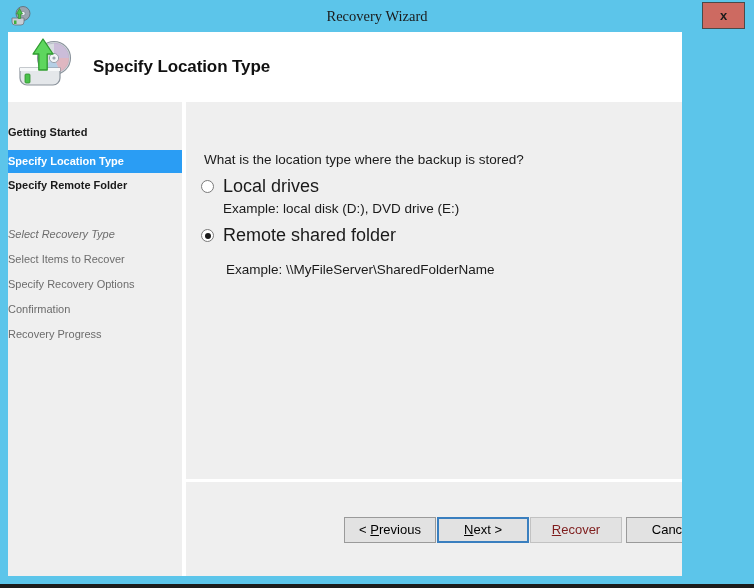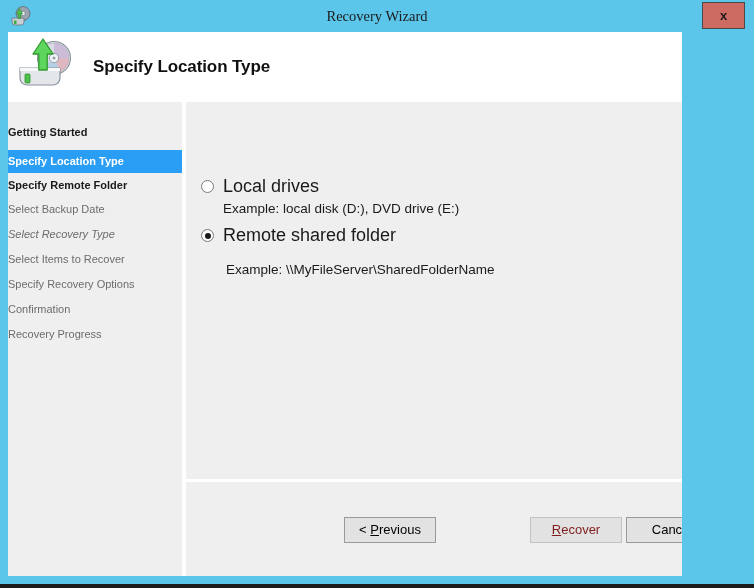--- a/index.html
+++ b/index.html
@@ -289,30 +289,30 @@
           <path d="M19 18 L29 3 L39 18 L33.2 18 L33.2 34 L24.8 34 L24.8 18 Z" fill="#5ed65e" stroke="#2f9b2f" stroke-width="1.3" stroke-linejoin="round"></path>
         </svg>
       </span>
       <div class="header-title">Specify Location Type</div>
     </div>
 
     <div class="sidebar">
       <div class="nav-item strong" style="top:19px;">Getting Started</div>
       <div class="nav-item active" style="top:48px;">Specify Location Type</div>
       <div class="nav-item strong" style="top:72px;">Specify Remote Folder</div>
-      <div class="nav-item" style="top:96px;">Select Backup Date</div>
       <div class="nav-item" style="top:121px;font-style:italic;">Select Recovery Type</div>
       <div class="nav-item" style="top:146px;">Select Items to Recover</div>
       <div class="nav-item" style="top:171px;">Specify Recovery Options</div>
       <div class="nav-item" style="top:196px;">Confirmation</div>
       <div class="nav-item" style="top:221px;">Recovery Progress</div>
     </div>
 
     <div class="content">
 
+      <div class="question">What is the location type where the backup is stored?</div>
 
       <div class="radio-row" style="top:76px;">
         <span class="radio-mark"></span>
         <span class="radio-label">Local drives</span>
       </div>
       <div class="example-line" style="left:37px; top:99px;">Example: local disk (D:), DVD drive (E:)</div>
 
       <div class="radio-row" style="top:125px;">
         <span class="radio-mark checked"></span>
         <span class="radio-label">Remote shared folder</span>
@@ -321,20 +321,23 @@
 
     </div>
 
     <div class="footer-divider"></div>
     <div class="footer">
 
       <div class="btn" style="left:158px;">
         <span>&lt; </span><u>P</u><span>revious</span>
       </div>
 
+      <div class="btn focused" style="left:251px;">
+        <span></span><u>N</u><span>ext &gt;</span>
+      </div>
 
       <div class="btn disabled" style="left:344px;">
         <span></span><u>R</u><span>ecover</span>
       </div>
 
       <div class="btn" style="left:440px;">
         <span></span><u></u><span>Cancel</span>
       </div>
 
     </div>

